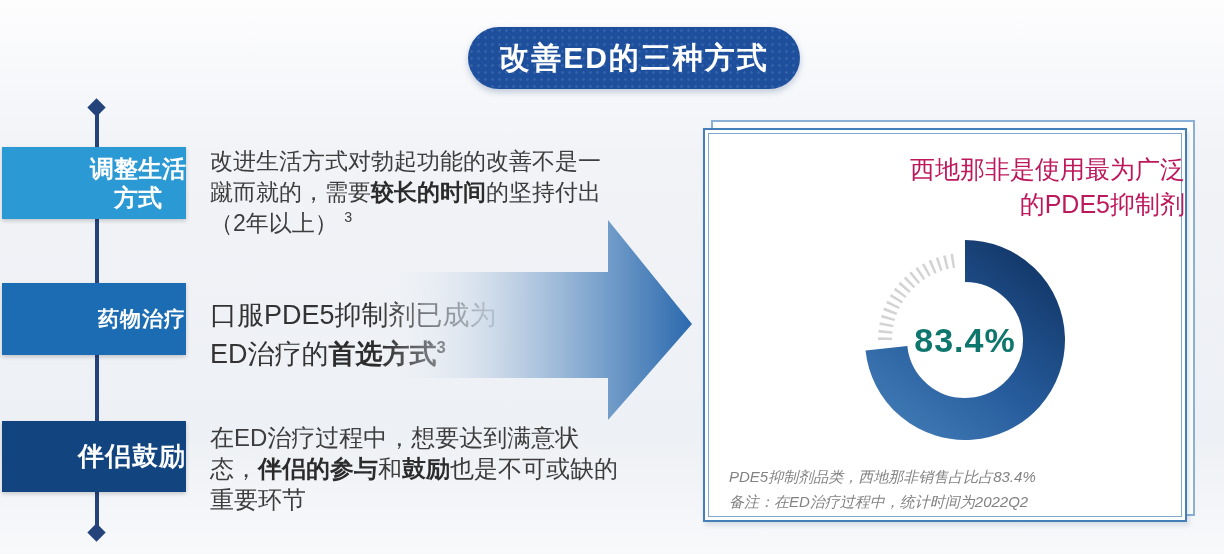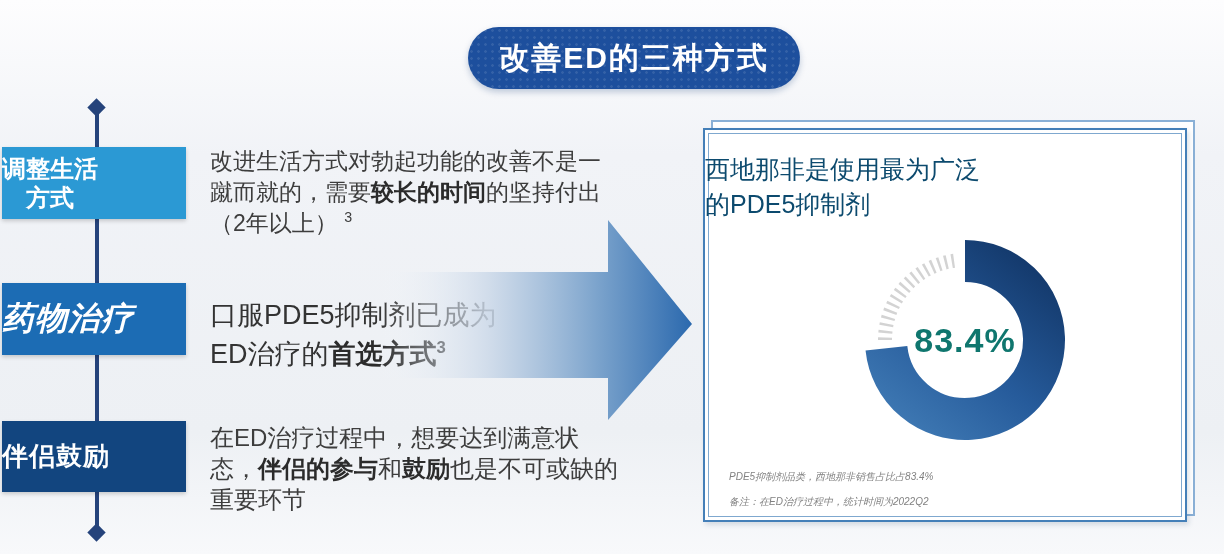--- a/index.html
+++ b/index.html
@@ -28,27 +28,27 @@
 
   
   .tl-line{position:absolute;left:95px;top:108px;width:4px;height:424px;background:#25437b;}
   .tl-diamond{position:absolute;width:13px;height:13px;background:#25437b;transform:rotate(45deg);}
   .tl-diamond.top{left:90px;top:101px;}
   .tl-diamond.bottom{left:90px;top:526px;}
 
   
   .mbox{
     position:absolute;left:2px;width:184px;
-    display:flex;align-items:center;justify-content:flex-start;
+    display:flex;align-items:center;justify-content:flex-end;
     color:#fff;font-weight:bold;text-align:center;
     white-space:pre-line;line-height:1.22;
     box-shadow:0 2px 4px rgba(0,0,0,.18);
   }
   .mbox.b1{top:147px;height:72px;background:#2b99d4;font-size:24px;}
-  .mbox.b2{top:283px;height:72px;background:#1c6cb4;font-size:32px;letter-spacing:1px;font-style:italic;}
+  .mbox.b2{top:283px;height:72px;background:#1c6cb4;font-size:21px;letter-spacing:1px;}
   .mbox.b3{top:421px;height:71px;background:#12457f;font-size:26px;letter-spacing:1px;}
 
   
   .desc{position:absolute;color:#3d3d3d;white-space:pre-line;}
   .desc.d1{left:210px;top:146px;width:402px;font-size:23px;line-height:31px;}
   .desc.d2{left:210px;top:296px;width:390px;font-size:27px;line-height:39px;color:#333;}
   .desc.d3{left:210px;top:422px;width:414px;font-size:24px;line-height:31px;}
   .desc .seg-b{font-weight:bold;color:#2b2b2b;}
   .desc sup{font-size:62%;line-height:0;}
 
@@ -61,33 +61,33 @@
     background:#fff;border:2px solid #8ab0d6;
   }
   .card{
     position:absolute;left:703px;top:128px;width:480px;height:390px;
     background:#fff;border:2px solid #447fb8;
     outline:1px solid #7fa8cf;outline-offset:-6px;
     box-shadow:2px 3px 5px rgba(30,60,100,.15);
   }
   .card-title{
     position:absolute;left:0;top:22px;width:100%;
-    text-align:left;color:#0c4a6e;font-size:25px;line-height:35px;
+    text-align:right;color:#be185d;font-size:25px;line-height:35px;
     white-space:pre-line;
   }
   .donut-wrap{position:absolute;left:150px;top:100px;width:220px;height:220px;}
   .donut-wrap svg{position:absolute;left:0;top:0;}
   .donut-label{
     position:absolute;left:0;top:0;width:100%;height:100%;
     display:flex;align-items:center;justify-content:center;
     font-size:34px;font-weight:bold;color:#0f766e;letter-spacing:1px;
   }
   .footnote{
     position:absolute;left:24px;top:334px;width:440px;
-    font-size:10px;line-height:25px;font-style:italic;color:#828282;
+    font-size:15px;line-height:25px;font-style:italic;color:#828282;
   }
 </style>
 </head>
 <body>
 
 <div class="slide">
 
   <div class="title-pill">
     <span>改善ED的三种方式</span>
   </div>

